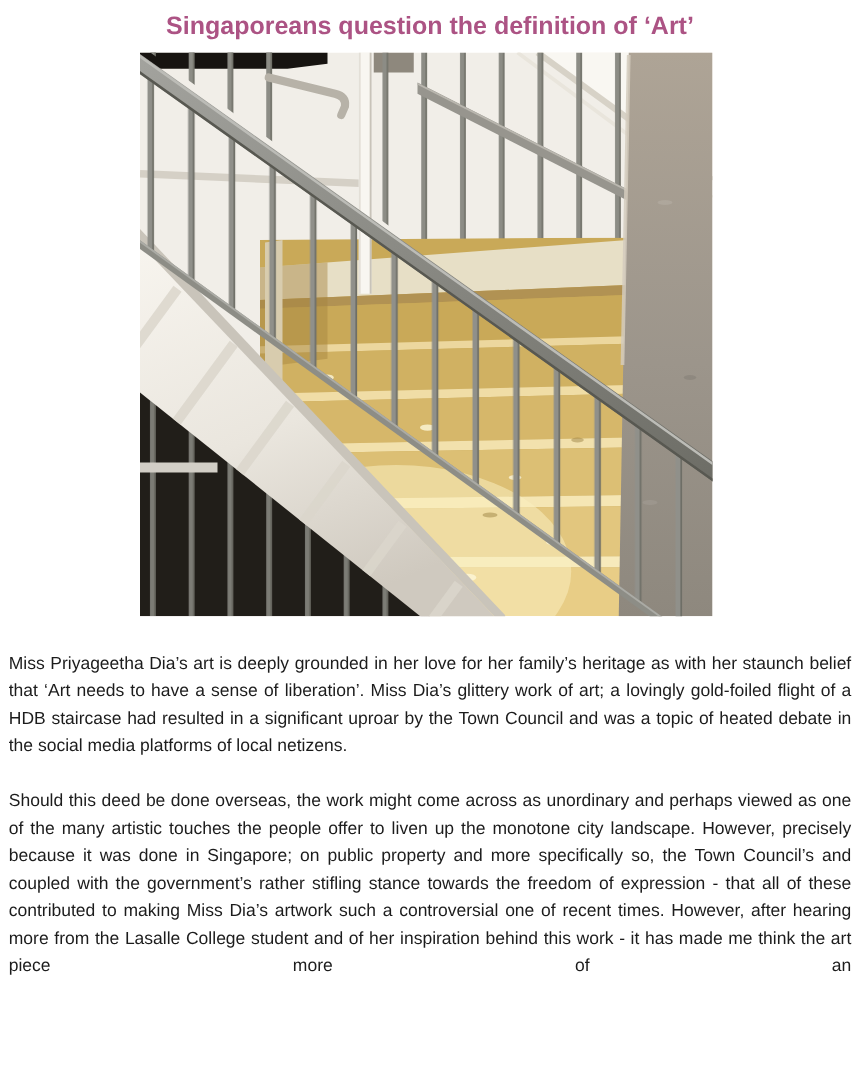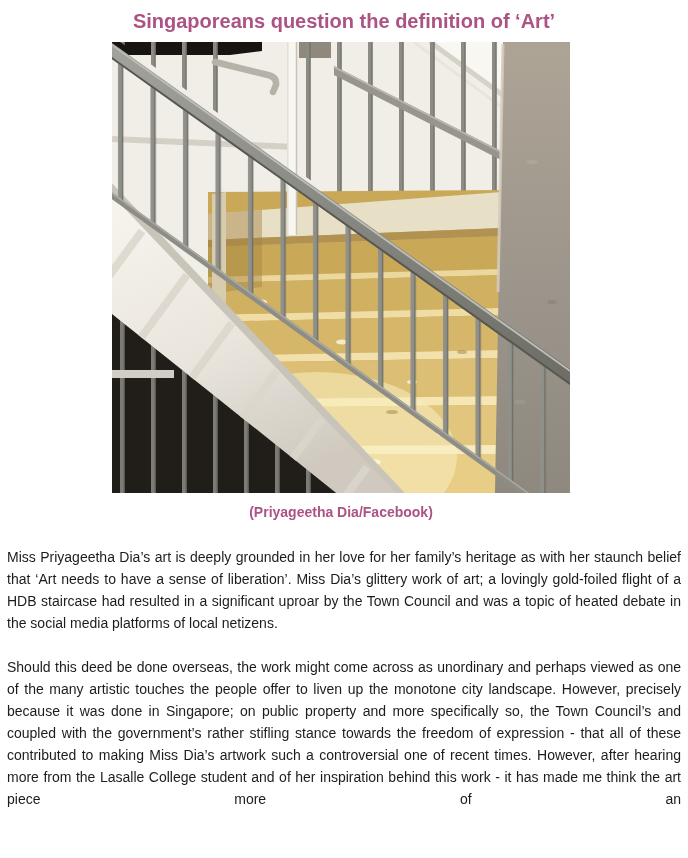--- a/index.html
+++ b/index.html
@@ -167,21 +167,20 @@
       <g>
         <polygon points="-10,2 458,343 458,486 -10,148" fill="url(#barsFg)"></polygon>
         <polygon points="-10,143 445,471 445,478 -10,150" fill="#8d8d86"></polygon>
         <path d="M-10,144 L445,472" stroke="#ababa5" stroke-width="1.5" fill="none"></path>
         <polygon points="-10,-6 468,334 468,350 -10,10" fill="url(#gRail)"></polygon>
         <path d="M-10,-4 L468,336" stroke="#bcbcb7" stroke-width="2" fill="none"></path>
         <path d="M-10,9 L468,349" stroke="#585851" stroke-width="2" fill="none"></path>
       </g>
     </svg>
 
-    <figcaption class="photo-caption">(Priyageetha Dia/Facebook)</figcaption>
   </figure>
 
   <article class="article-body">
     <p>Miss Priyageetha Dia’s art is deeply grounded in her love for her family’s heritage as with her staunch belief that ‘Art needs to have a sense of liberation’. Miss Dia’s glittery work of art; a lovingly gold-foiled flight of a HDB staircase had resulted in a significant uproar by the Town Council and was a topic of heated debate in the social media platforms of local netizens.</p>
     <p class="cut-paragraph">Should this deed be done overseas, the work might come across as unordinary and perhaps viewed as one of the many artistic touches the people offer to liven  up the monotone city landscape. However, precisely because it was done in Singapore; on public property and more specifically so, the Town Council’s and coupled with the government’s rather stifling stance towards the freedom of expression - that all of these contributed to making Miss Dia’s artwork such a controversial one of recent times. However, after hearing more from the Lasalle College student and of her inspiration behind this work - it has made me think the art piece more of an</p>
   </article>
 
 </div>
 
 </body></html>

